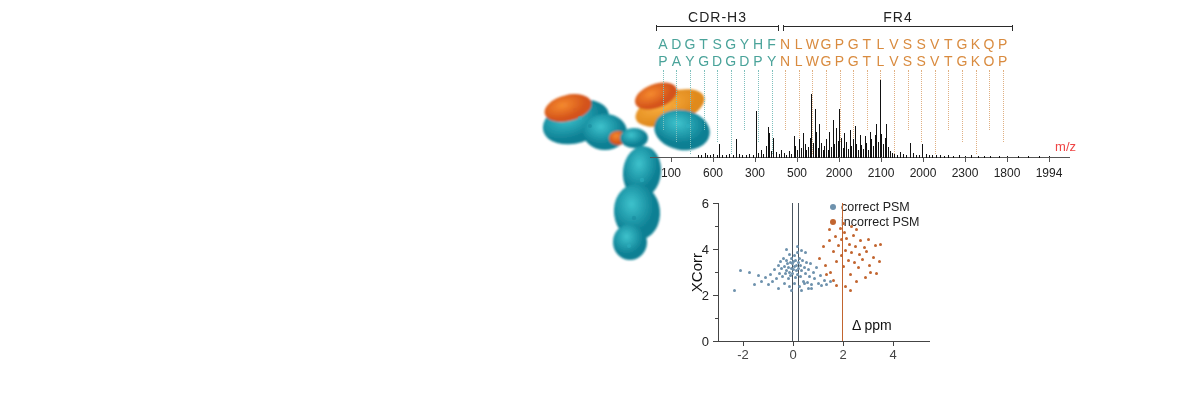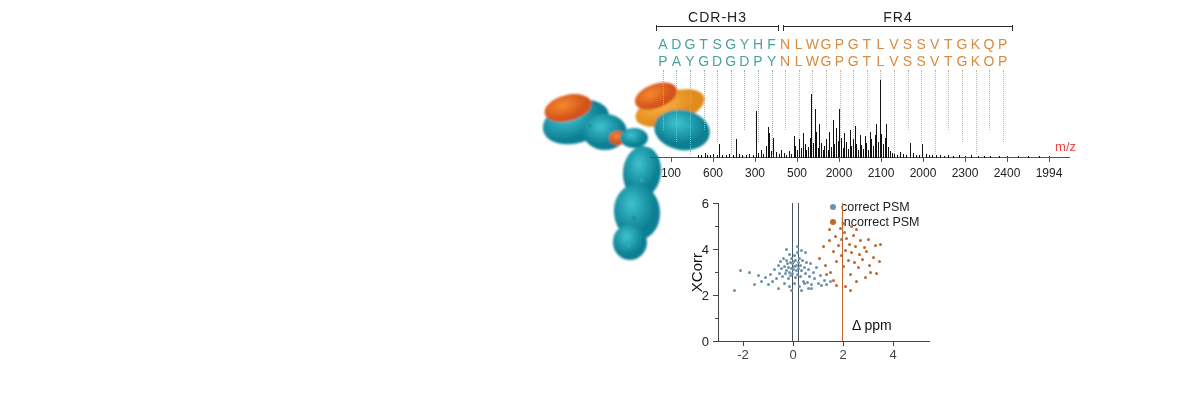--- a/index.html
+++ b/index.html
@@ -360,21 +360,21 @@
         <div class="spec-tlabel" style="left: 147px;">500</div>
         <div class="spec-tick" style="left: 189px;"></div>
         <div class="spec-tlabel" style="left: 189px;">2000</div>
         <div class="spec-tick" style="left: 231px;"></div>
         <div class="spec-tlabel" style="left: 231px;">2100</div>
         <div class="spec-tick" style="left: 273px;"></div>
         <div class="spec-tlabel" style="left: 273px;">2000</div>
         <div class="spec-tick" style="left: 315px;"></div>
         <div class="spec-tlabel" style="left: 315px;">2300</div>
         <div class="spec-tick" style="left: 357px;"></div>
-        <div class="spec-tlabel" style="left: 357px;">2400</div>
+        <div class="spec-tlabel" style="left: 357px;">1800</div>
         <div class="spec-tick" style="left: 399px;"></div>
         <div class="spec-tlabel" style="left: 399px;">1994</div>
       </div>
 
     <div class="scatter" id="scatter">
       <div class="sc-yaxis"></div>
       <div class="sc-xaxis"></div>
       <div class="sc-ylabel">XCorr</div>
       <div class="sc-xlabel">Δ ppm</div>
       <div class="sc-legend">

